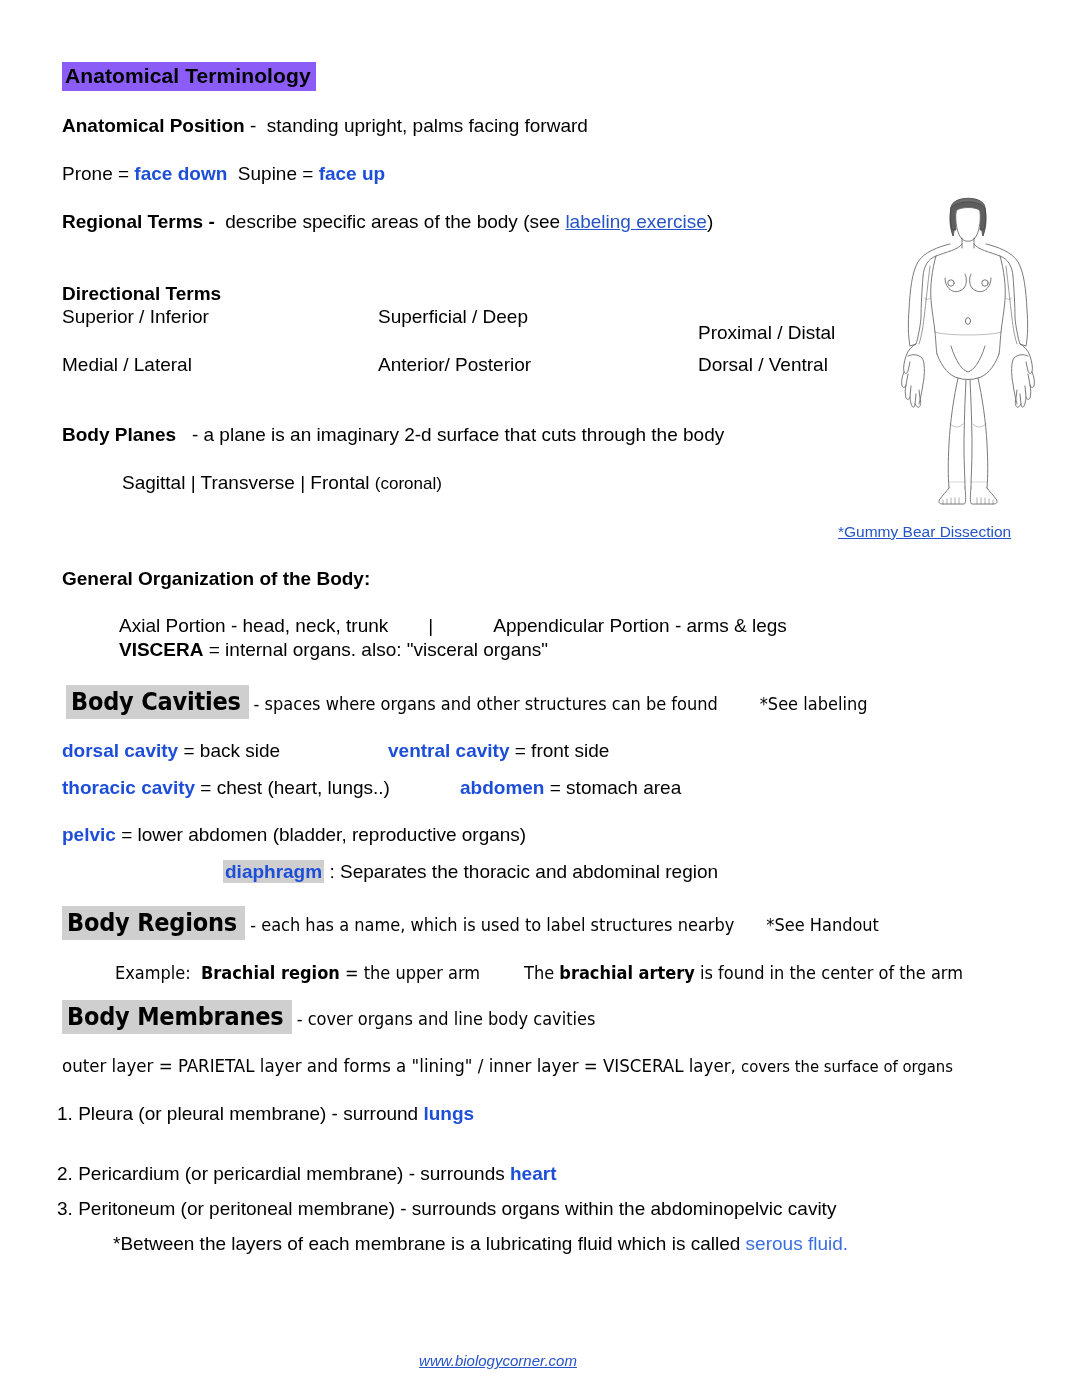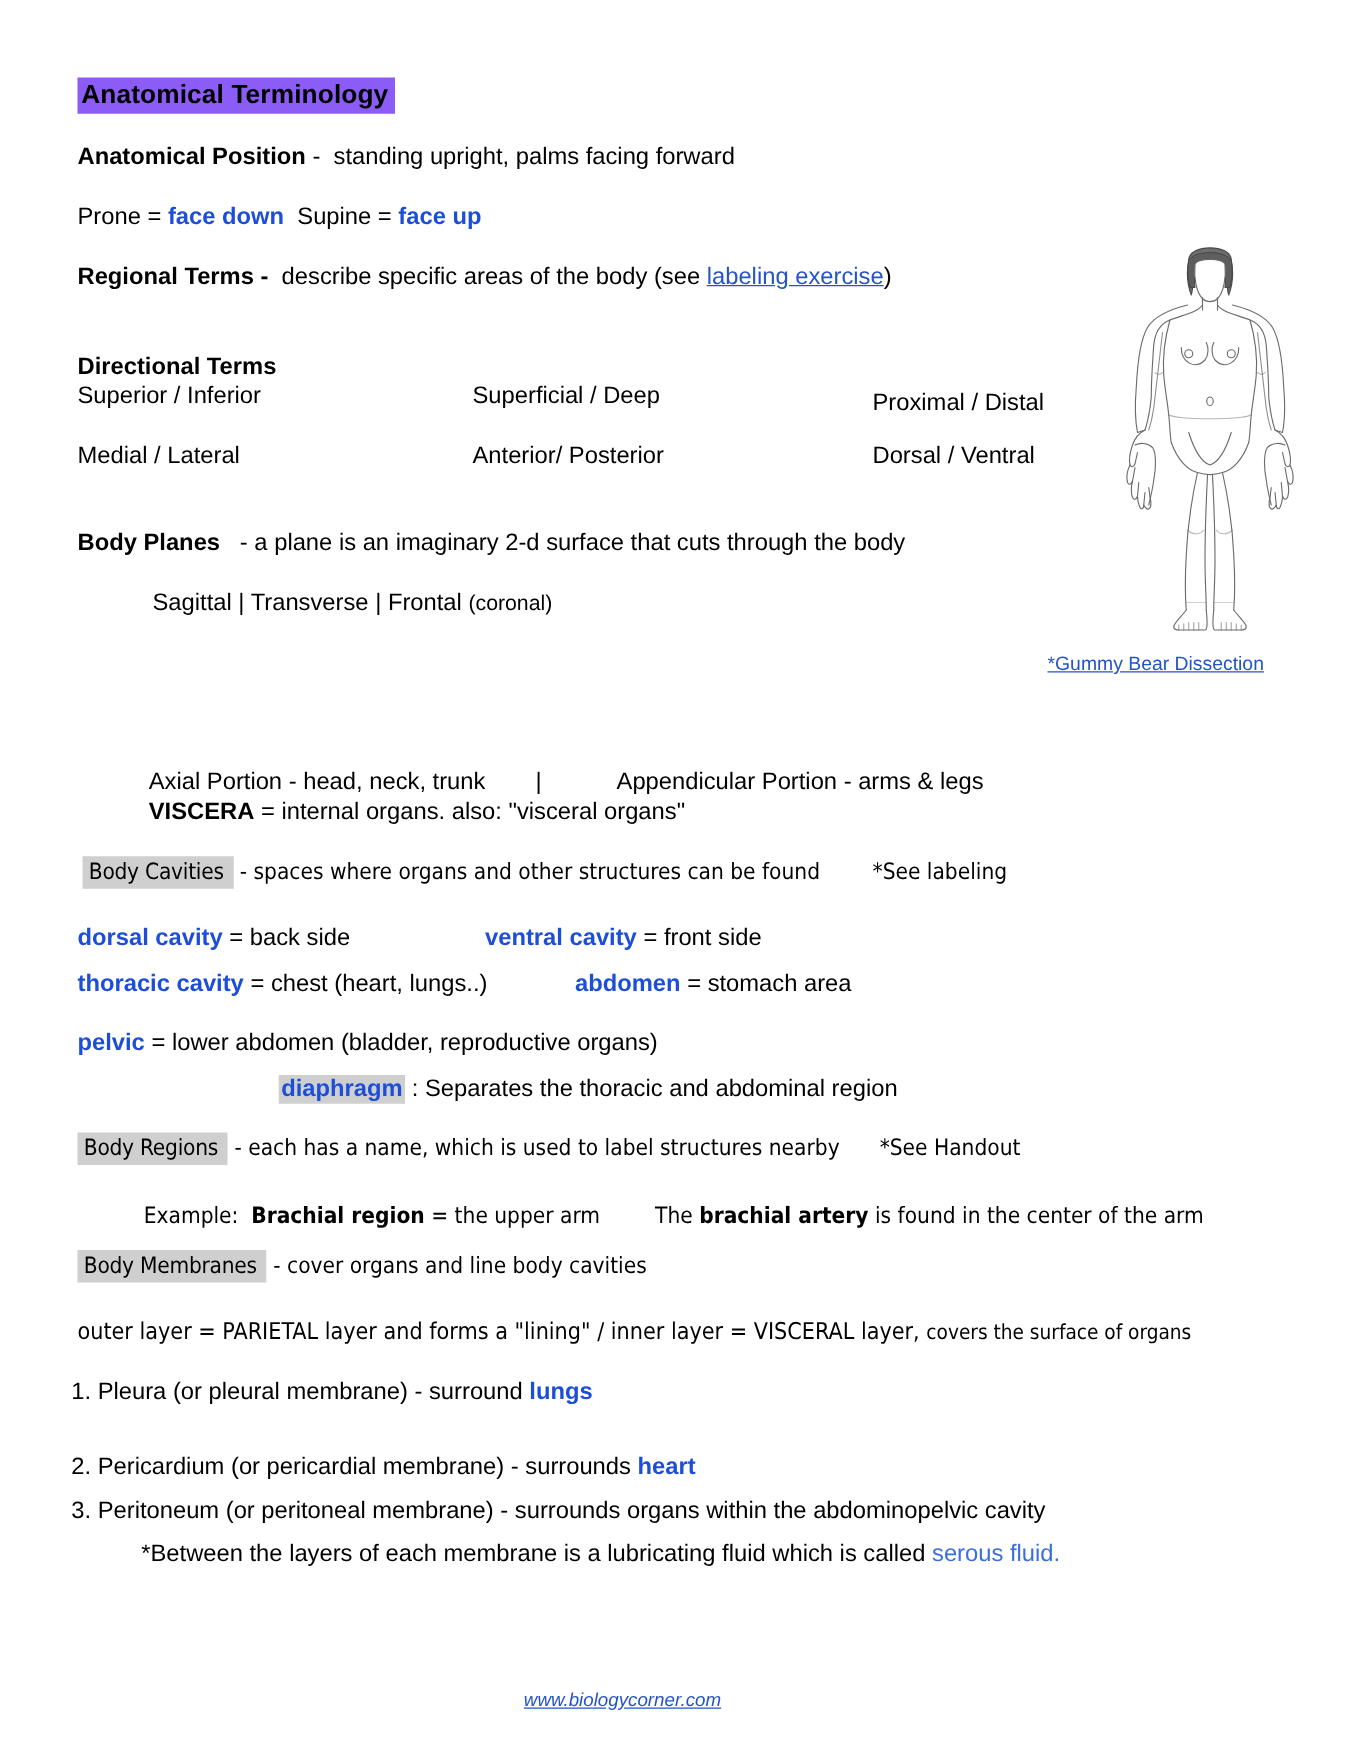--- a/index.html
+++ b/index.html
@@ -34,21 +34,21 @@
   .doc-title {
     left: 62px; top: 62px;
     font-size: 21px; font-weight: bold;
     letter-spacing: 0.1px;
     padding: 2px 5px 3px 3px;
   }
   .sec-head {
     font-size: 19px; font-weight: bold;
   }
   .boxhead {
-    font-size: 18px; font-weight: normal;
+    font-size: 25px; font-weight: bold;
     padding: 2px 8px 3px 5px;
     letter-spacing: -0.2px;
   }
 
   
   .line {
     font-size: 19px;
   }
   .small {
     font-size: 15.5px;
@@ -92,21 +92,21 @@
   </div>
 
   <div class="abs line" style="left:62px; top:211px;">
     <span class="b">Regional Terms -</span>&nbsp;&nbsp;<span>describe specific areas of the body  (see</span>&nbsp;<span class="link">labeling exercise</span><span>)</span>
   </div>
 
   <div class="abs sec-head" style="left:62px; top:259px;margin-top:24px;">Directional Terms</div>
 
   <div class="abs line" style="left:62px; top:306px;">Superior / Inferior</div>
   <div class="abs line" style="left:378px; top:306px;">Superficial / Deep</div>
-  <div class="abs line" style="left:698px; top:312px;">Proximal / Distal</div>
+  <div class="abs line" style="left:698px; top:322px;">Proximal / Distal</div>
 
   <div class="abs line" style="left:62px; top:354px;">Medial / Lateral</div>
   <div class="abs line" style="left:378px; top:354px;">Anterior/ Posterior</div>
   <div class="abs line" style="left:698px; top:354px;">Dorsal / Ventral</div>
 
   <div class="abs line" style="left:62px; top:424px;">
     <span class="b">Body Planes</span>&nbsp;&nbsp;&nbsp;<span>- a plane is an imaginary 2-d surface that cuts through the body</span>
   </div>
   <div class="abs line" style="left:122px; top:472px;">
     <span>Sagittal | Transverse | Frontal</span>&nbsp;<span class="sm2">(coronal)</span>
@@ -197,20 +197,21 @@
 
         <path d="M99 302 C102 306, 106 310, 108 313 C110 316, 109 318, 105 318
                  L84 318 C82 318, 82 312, 83 302"></path>
         <path d="M105 318 L105 314 M101 318 L101 313 M97 318 L97 312 M93 318 L93 312 M89 318 L89 312" opacity="0.6"></path>
       </g>
     </svg>
   </div>
 
   <div class="abs small link" style="left:838px; top:523px;">*Gummy Bear Dissection</div>
 
+  <div class="abs sec-head" style="left:62px; top:568px;">General Organization of the Body:</div>
 
   <div class="abs line" style="left:119px; top:615px;">
     <span>Axial Portion - head, neck, trunk</span><span style="display:inline-block;width:40px;"></span><span>|</span><span style="display:inline-block;width:60px;"></span><span>Appendicular Portion - arms &amp; legs</span>
   </div>
   <div class="abs line" style="left:119px; top:639px;">
     <span class="b">VISCERA</span>&nbsp;<span>= internal organs. also: "visceral organs"</span>
   </div>
 
   <div class="abs" style="left:66px; top:687px;">
     <span class="boxhead hl narrow">Body Cavities</span><span class="narrow" style="font-size:17px;">&nbsp;</span><span class="narrow" style="font-size:18px;">- spaces where organs and other structures can be found</span><span style="display:inline-block;width:42px;"></span><span class="narrow" style="font-size:18px;">*See labeling</span>

